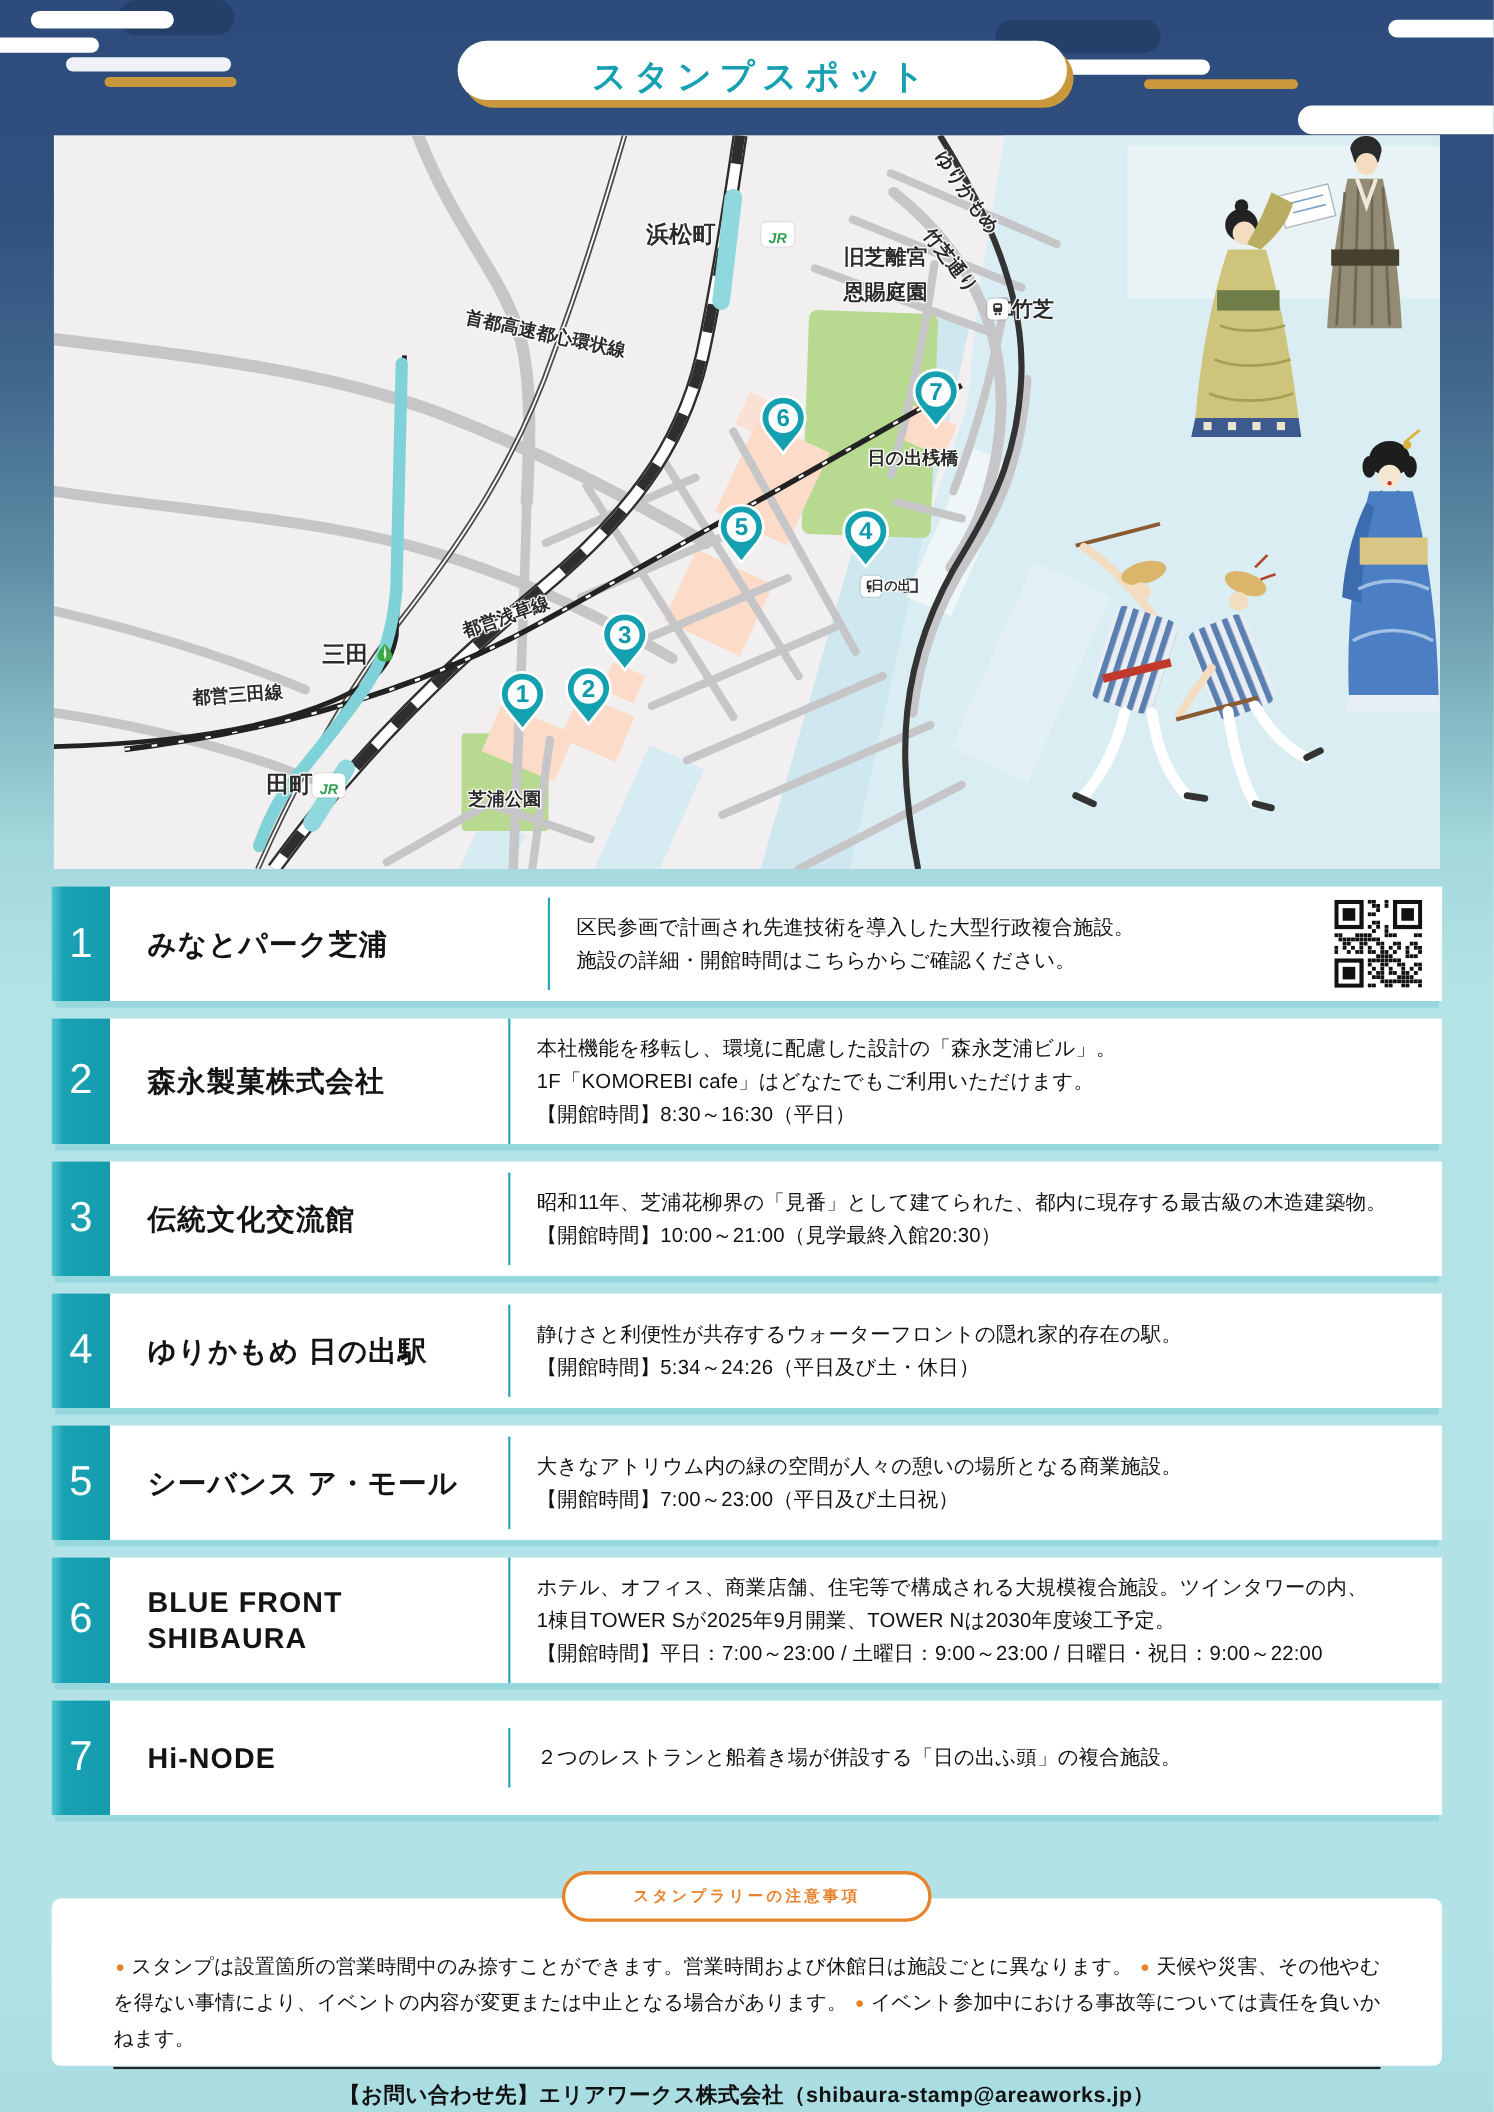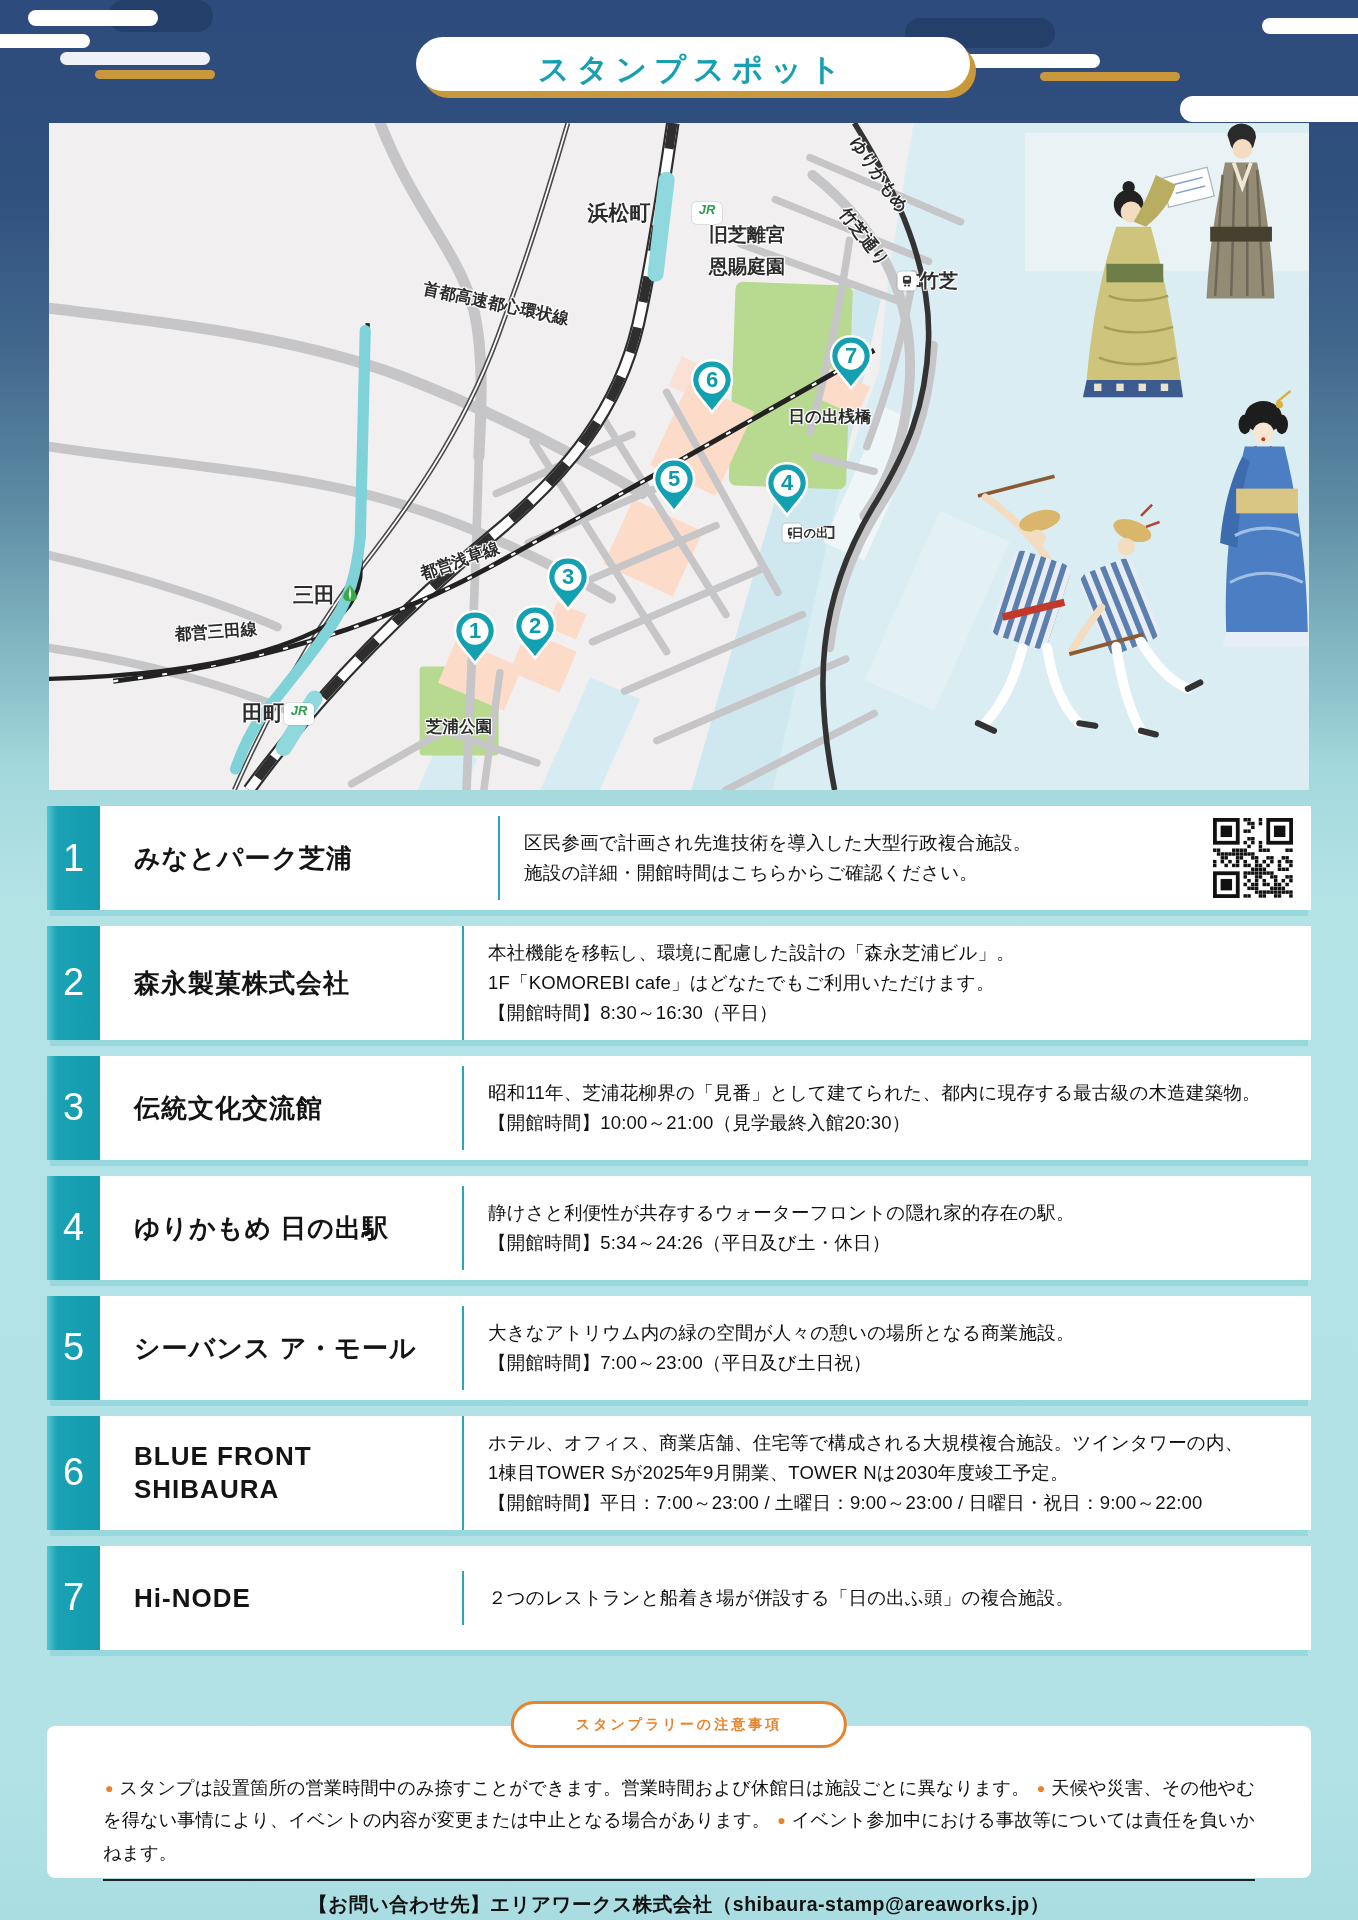--- a/index.html
+++ b/index.html
@@ -17,21 +17,21 @@
     display:flex;align-items:flex-end;justify-content:center;
   }
   .title-pill span{font-size:31px;font-weight:bold;color:#17a0b2;letter-spacing:7px;}
   
   .map{position:absolute;left:49px;top:123px;width:1260px;height:667px;background:#f1eff0;overflow:hidden;}
   .map svg.base{position:absolute;left:0;top:0;width:100%;height:100%;}
   .mlabel{position:absolute;font-weight:bold;color:#2b2b2b;white-space:nowrap;
     transform:translate(-50%,-50%) rotate(var(--r,0deg));
     text-shadow:-1px -1px 0 #fff,1px -1px 0 #fff,-1px 1px 0 #fff,1px 1px 0 #fff,0 0 3px #fff;}
   .jr-logo{position:absolute;width:30px;height:22px;background:#fff;border-radius:5px;
-    display:flex;align-items:flex-start;justify-content:center;transform:translate(-50%,-50%);
+    display:flex;align-items:flex-end;justify-content:center;transform:translate(-50%,-50%);
     box-shadow:0 0 0 1px rgba(0,0,0,.08);}
   .jr-logo span{color:#2e9e4f;font-weight:bold;font-style:italic;font-size:13px;letter-spacing:0;}
   .sticon{position:absolute;width:19px;height:19px;background:#fff;border-radius:4px;transform:translate(-50%,-50%);
     display:flex;align-items:center;justify-content:center;box-shadow:0 0 0 1px rgba(0,0,0,.12);}
   .toei{position:absolute;width:18px;height:18px;transform:translate(-50%,-50%);}
   .pin{position:absolute;width:44px;height:56px;transform:translate(-50%,-62%);}
   .pin svg{position:absolute;left:0;top:0;}
   .pin .num{position:absolute;left:0;top:9px;width:44px;text-align:center;
     font-size:22px;font-weight:bold;color:#0f9aab;}
   
@@ -232,21 +232,21 @@
       <path d="M 864,424 C 868,452 874,474 884,492" stroke="#fff" stroke-width="8" fill="none" stroke-linecap="round"></path>
       <path d="M 884,420 C 896,440 908,452 922,458" stroke="#fff" stroke-width="8" fill="none" stroke-linecap="round"></path>
       <path d="M 884,492 l 12,3 M 922,458 l 10,-5" stroke="#333" stroke-width="5" stroke-linecap="round"></path>
     </g>
   </svg>
 
   <div class="mlabel" style="left:570px;top:90px;font-size:21px;">浜松町</div>
   <div class="jr-logo" style="left:658px;top:90px;">
       <span>JR</span>
     </div>
-  <div class="mlabel" style="left:698px;top:128px;font-size:19px;line-height:1.7;white-space:normal;text-align:center;">
+  <div class="mlabel" style="left:756px;top:128px;font-size:19px;line-height:1.7;white-space:normal;text-align:center;">
     <div>旧芝離宮</div>
     <div>恩賜庭園</div>
   </div>
   <div class="mlabel" style="left:830px;top:52px;font-size:17px;--r:55deg;">ゆりかもめ</div>
   <div class="mlabel" style="left:815px;top:114px;font-size:17px;--r:52deg;">竹芝通り</div>
   <div class="sticon" style="left:858px;top:158px;">
     <svg width="13" height="13" viewBox="0 0 16 16">
         <rect x="3" y="1.5" width="10" height="10" rx="2.5" fill="#333"></rect>
         <rect x="5" y="3.5" width="6" height="3" fill="#fff"></rect>
         <circle cx="5.8" cy="13.6" r="1.4" fill="#333"></circle>

